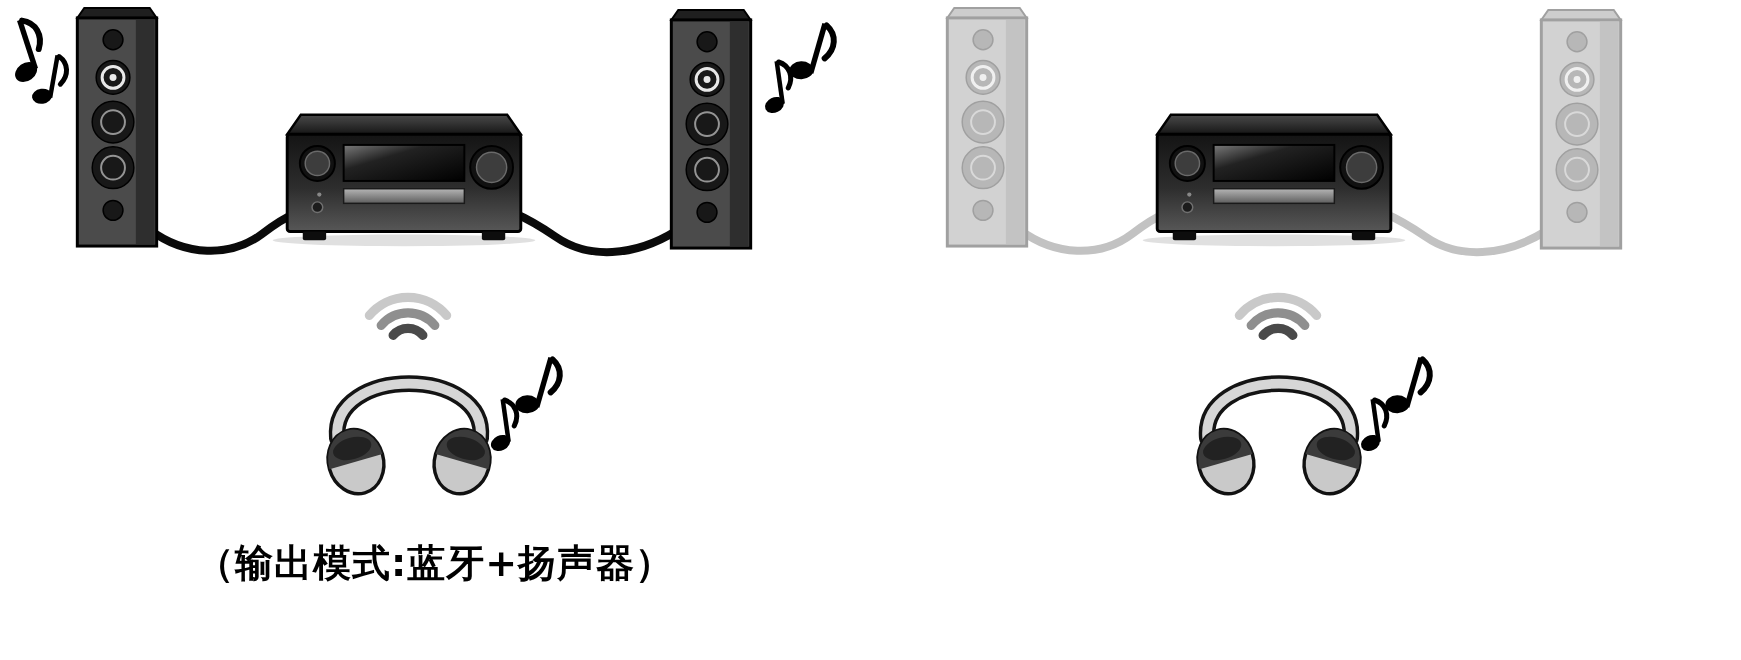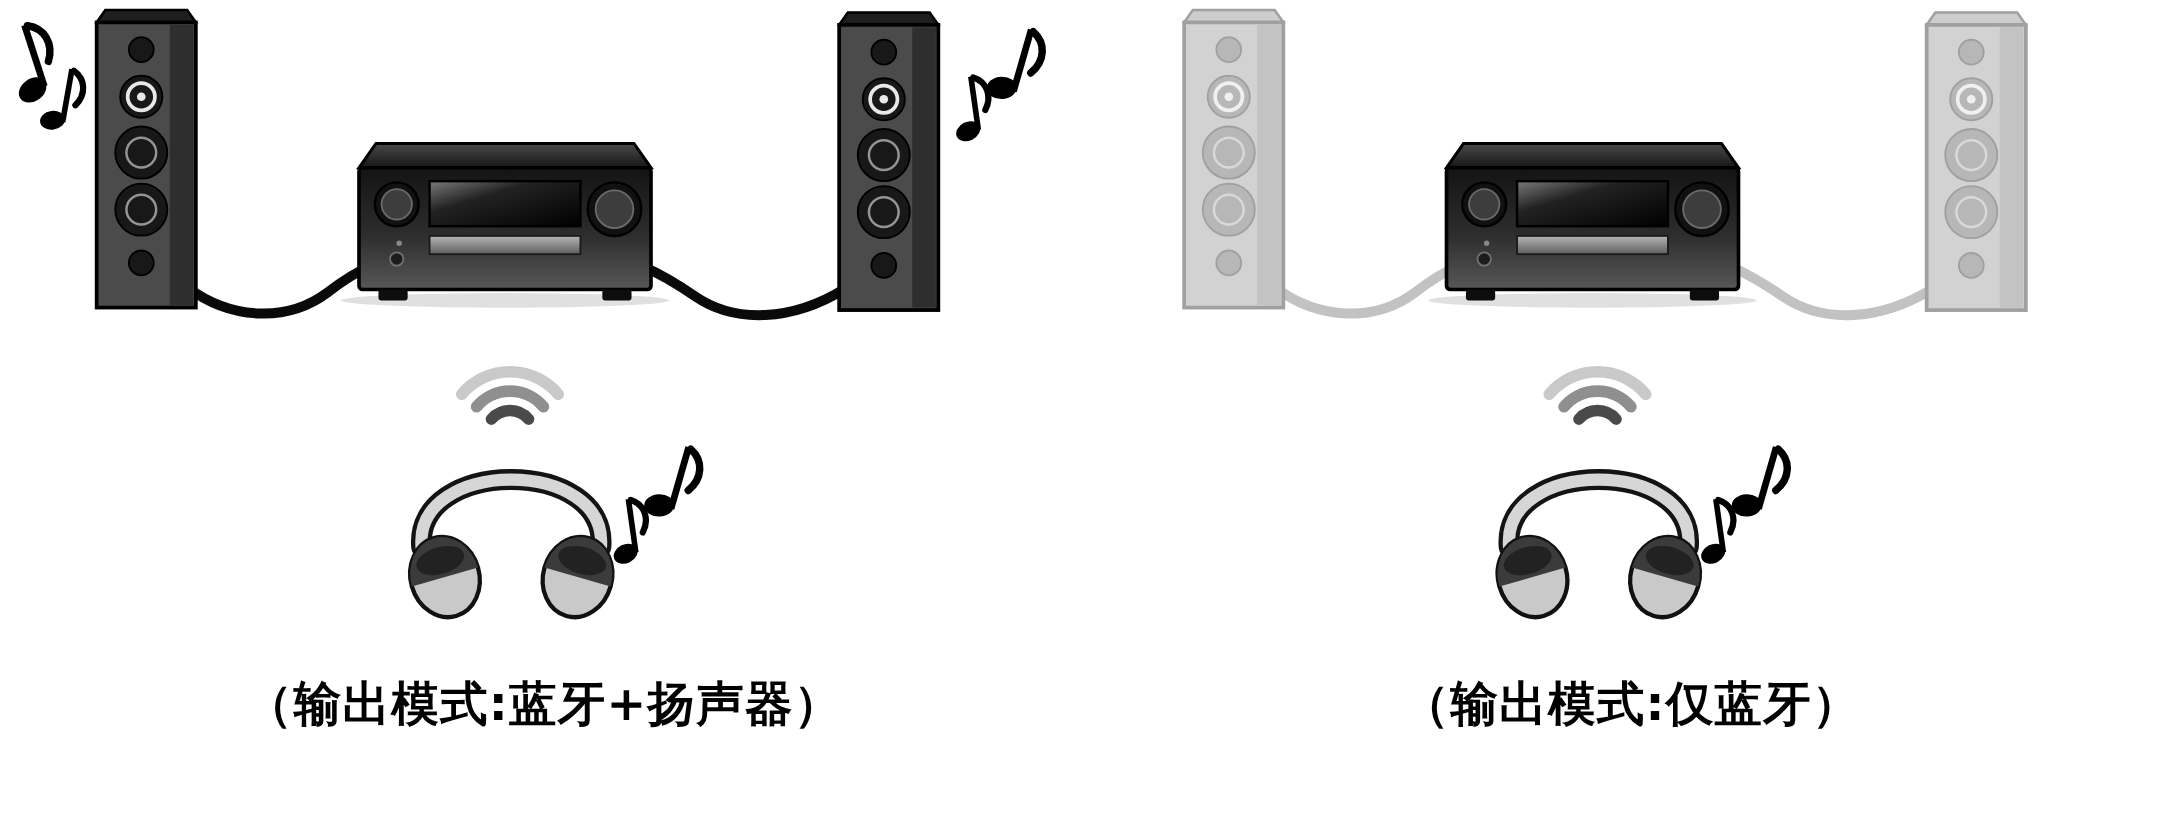--- a/index.html
+++ b/index.html
@@ -168,16 +168,15 @@
     <svg class="scene" viewBox="0 0 870 510">
       <use href="#sym-scene" width="870" height="510"></use>
     </svg>
     <figcaption class="caption">（输出模式:蓝牙+扬声器）</figcaption>
   </figure>
 
   <figure class="panel inactive">
     <svg class="scene" viewBox="0 0 870 510">
       <use href="#sym-scene" width="870" height="510"></use>
     </svg>
-    <figcaption class="caption">（输出模式:仅蓝牙）</figcaption>
   </figure>
 
 </div>
 
 </body></html>

